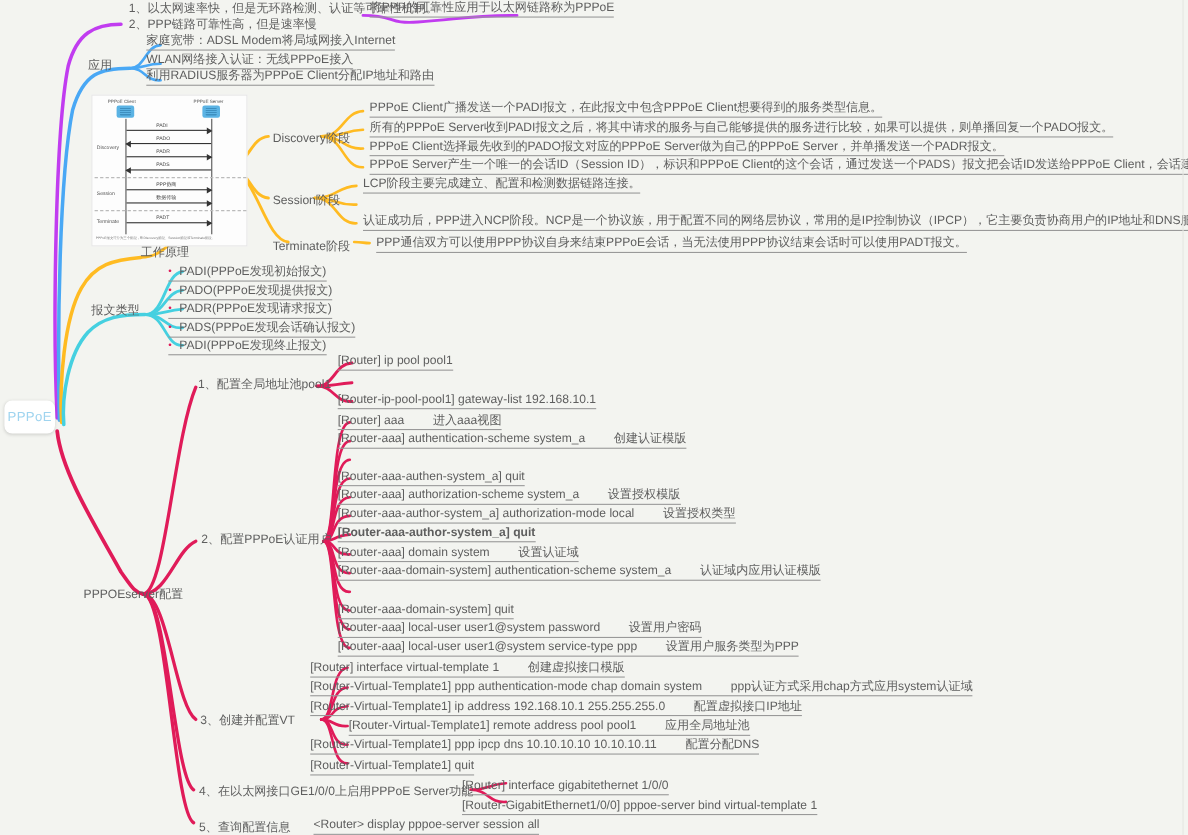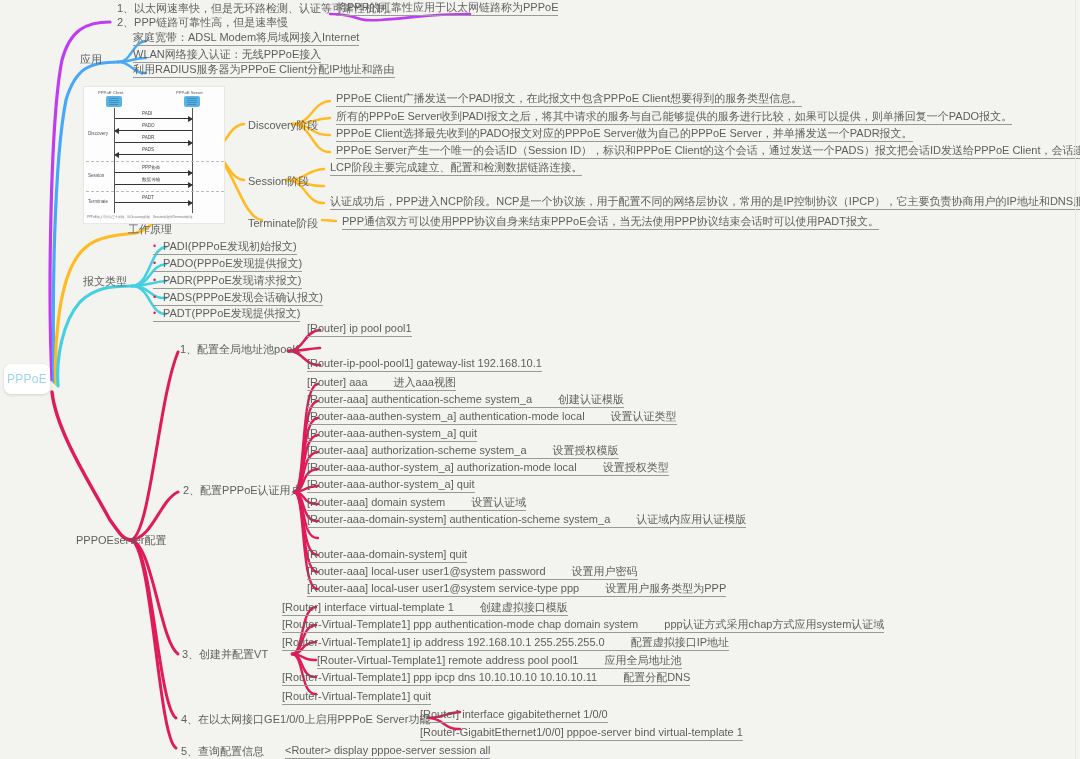--- a/index.html
+++ b/index.html
@@ -199,37 +199,36 @@
   <div class="node u u-amber" style="left:330px;top:195px;">认证成功后，PPP进入NCP阶段。NCP是一个协议族，用于配置不同的网络层协议，常用的是IP控制协议（IPCP），它主要负责协商用户的IP地址和DNS服务器地址。</div>
 
   <div class="branchlabel" style="left:248px;top:216px;">Terminate阶段</div>
   <div class="node u u-amber" style="left:342px;top:215px;">PPP通信双方可以使用PPP协议自身来结束PPPoE会话，当无法使用PPP协议结束会话时可以使用PADT报文。</div>
 
   <div class="branchlabel" style="left:83px;top:274px;">报文类型</div>
   <div class="node u u-cyan" style="left:153px;top:240px;"><span class="bullet">•</span><span>PADI(PPPoE发现初始报文)</span></div>
   <div class="node u u-cyan" style="left:153px;top:257px;"><span class="bullet">•</span><span>PADO(PPPoE发现提供报文)</span></div>
   <div class="node u u-cyan" style="left:153px;top:274px;"><span class="bullet">•</span><span>PADR(PPPoE发现请求报文)</span></div>
   <div class="node u u-cyan" style="left:153px;top:291px;"><span class="bullet">•</span><span>PADS(PPPoE发现会话确认报文)</span></div>
-  <div class="node u u-cyan" style="left:153px;top:307px;"><span class="bullet">•</span><span>PADT(PPPoE发现提供报文)</span></div>
+  <div class="node u u-cyan" style="left:153px;top:307px;"><span class="bullet">•</span><span>PADI(PPPoE发现终止报文)</span></div>
 
   <div class="branchlabel" style="left:76px;top:533px;">PPPOEserver配置</div>
 
   <div class="branchlabel" style="left:180px;top:342px;">1、配置全局地址池pool1</div>
   <div class="node u u-crimson" style="left:307px;top:322px;">[Router] ip pool pool1</div>
   <div class="node u u-crimson" style="left:307px;top:357px;">[Router-ip-pool-pool1] gateway-list 192.168.10.1</div>
 
   <div class="branchlabel" style="left:183px;top:483px;">2、配置PPPoE认证用户</div>
 
   <div class="node u u-crimson" style="left:307px;top:376px;"><span>[Router] aaa</span><span style="display:inline-block;width:26px;"></span><span class="leaf-note">进入aaa视图</span></div>
   <div class="node u u-crimson" style="left:307px;top:393px;"><span>[Router-aaa] authentication-scheme system_a</span><span style="display:inline-block;width:26px;"></span><span class="leaf-note">创建认证模版</span></div>
-  <div class="node u u-crimson" style="left:307px;top:410px;"><span>[Router-aaa-authen-system_a] authentication-mode local</span><span style="display:inline-block;width:26px;"></span><span class="leaf-note">设置认证类型</span></div>
   <div class="node u u-crimson" style="left:307px;top:427px;">[Router-aaa-authen-system_a] quit</div>
   <div class="node u u-crimson" style="left:307px;top:444px;"><span>[Router-aaa] authorization-scheme system_a</span><span style="display:inline-block;width:26px;"></span><span class="leaf-note">设置授权模版</span></div>
   <div class="node u u-crimson" style="left:307px;top:461px;"><span>[Router-aaa-author-system_a] authorization-mode local</span><span style="display:inline-block;width:26px;"></span><span class="leaf-note">设置授权类型</span></div>
-  <div class="node u u-crimson" style="left:307px;top:478px;">[Router-aaa-author-system_a] quit</div>
+  <div class="node u u-crimson" style="left:307px;top:478px;font-weight:bold;">[Router-aaa-author-system_a] quit</div>
   <div class="node u u-crimson" style="left:307px;top:496px;"><span>[Router-aaa] domain system</span><span style="display:inline-block;width:26px;"></span><span class="leaf-note">设置认证域</span></div>
   <div class="node u u-crimson" style="left:307px;top:513px;"><span>[Router-aaa-domain-system] authentication-scheme system_a</span><span style="display:inline-block;width:26px;"></span><span class="leaf-note">认证域内应用认证模版</span></div>
   <div class="node u u-crimson" style="left:307px;top:548px;">[Router-aaa-domain-system] quit</div>
   <div class="node u u-crimson" style="left:307px;top:565px;"><span>[Router-aaa] local-user user1@system password</span><span style="display:inline-block;width:26px;"></span><span class="leaf-note">设置用户密码</span></div>
   <div class="node u u-crimson" style="left:307px;top:582px;"><span>[Router-aaa] local-user user1@system service-type ppp</span><span style="display:inline-block;width:26px;"></span><span class="leaf-note">设置用户服务类型为PPP</span></div>
 
   <div class="branchlabel" style="left:182px;top:647px;">3、创建并配置VT</div>
   <div class="node u u-crimson" style="left:282px;top:601px;"><span>[Router] interface virtual-template 1</span><span style="display:inline-block;width:26px;"></span><span class="leaf-note">创建虚拟接口模版</span></div>
   <div class="node u u-crimson" style="left:282px;top:618px;"><span>[Router-Virtual-Template1] ppp authentication-mode chap domain system</span><span style="display:inline-block;width:26px;"></span><span class="leaf-note">ppp认证方式采用chap方式应用system认证域</span></div>
   <div class="node u u-crimson" style="left:282px;top:636px;"><span>[Router-Virtual-Template1] ip address 192.168.10.1 255.255.255.0</span><span style="display:inline-block;width:26px;"></span><span class="leaf-note">配置虚拟接口IP地址</span></div>

